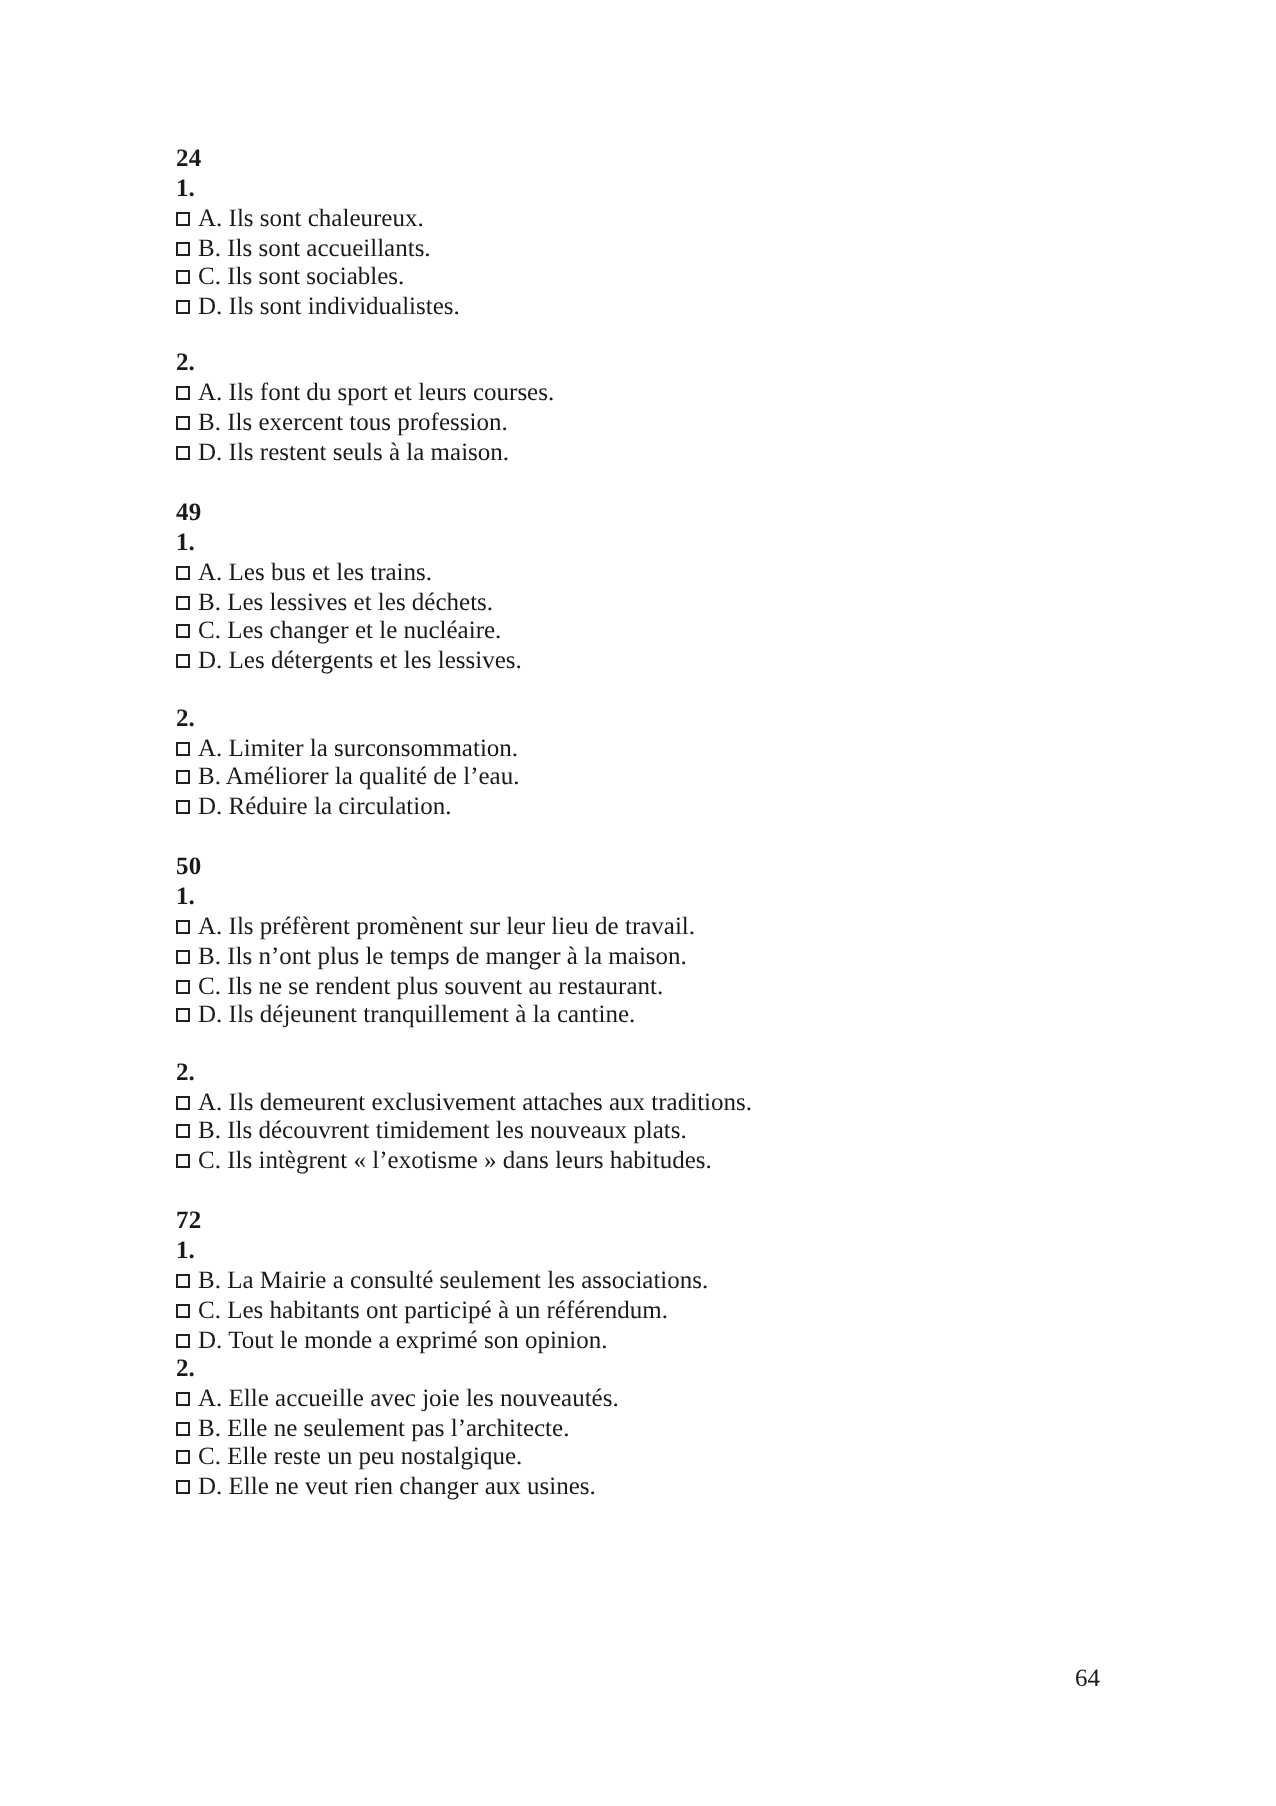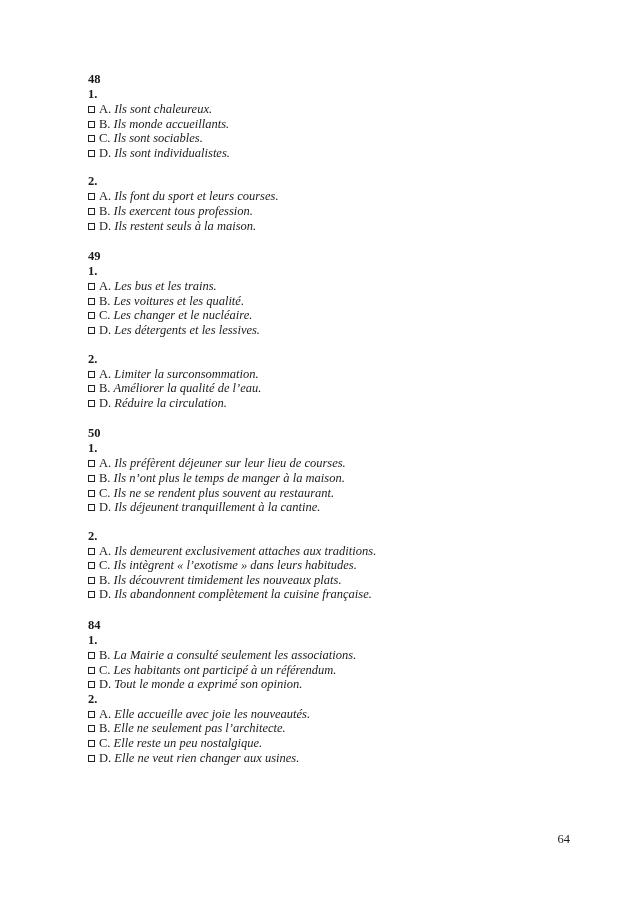--- a/index.html
+++ b/index.html
@@ -66,89 +66,86 @@
     background: #fff;
     vertical-align: 0px;
     margin-right: 4px;
     box-sizing: border-box;
   }
   .option-letter {
     display: inline;
   }
   .option-text {
     display: inline;
-    font-style: italic;
   }
   .footer {
     position: absolute;
     left: 0;
     top: 832px;
     width: 550px;
     text-align: right;
     font-size: 12.5px;
     line-height: 15px;
-    margin-left: 20px;
   }
 </style>
 </head>
 <body>
 
 <div class="page">
   <div class="content" id="content-root">
       <div class="section">
-        <div class="section-number">48</div>
+        <div class="section-number">24</div>
         <div class="question">
           <div class="question-number">1.</div>
           <div class="option"><span class="checkbox"></span><span class="option-letter">A.</span> <span class="option-text">Ils sont chaleureux.</span></div>
-          <div class="option"><span class="checkbox"></span><span class="option-letter">B.</span> <span class="option-text">Ils monde accueillants.</span></div>
+          <div class="option"><span class="checkbox"></span><span class="option-letter">B.</span> <span class="option-text">Ils sont accueillants.</span></div>
           <div class="option"><span class="checkbox"></span><span class="option-letter">C.</span> <span class="option-text">Ils sont sociables.</span></div>
           <div class="option"><span class="checkbox"></span><span class="option-letter">D.</span> <span class="option-text">Ils sont individualistes.</span></div>
         </div>
         <div class="question spaced">
           <div class="question-number">2.</div>
           <div class="option"><span class="checkbox"></span><span class="option-letter">A.</span> <span class="option-text">Ils font du sport et leurs courses.</span></div>
           <div class="option"><span class="checkbox"></span><span class="option-letter">B.</span> <span class="option-text">Ils exercent tous profession.</span></div>
           <div class="option"><span class="checkbox"></span><span class="option-letter">D.</span> <span class="option-text">Ils restent seuls à la maison.</span></div>
         </div>
       </div>
       <div class="section">
         <div class="section-number">49</div>
         <div class="question">
           <div class="question-number">1.</div>
           <div class="option"><span class="checkbox"></span><span class="option-letter">A.</span> <span class="option-text">Les bus et les trains.</span></div>
-          <div class="option"><span class="checkbox"></span><span class="option-letter">B.</span> <span class="option-text">Les voitures et les qualité.</span></div>
+          <div class="option"><span class="checkbox"></span><span class="option-letter">B.</span> <span class="option-text">Les lessives et les déchets.</span></div>
           <div class="option"><span class="checkbox"></span><span class="option-letter">C.</span> <span class="option-text">Les changer et le nucléaire.</span></div>
           <div class="option"><span class="checkbox"></span><span class="option-letter">D.</span> <span class="option-text">Les détergents et les lessives.</span></div>
         </div>
         <div class="question spaced">
           <div class="question-number">2.</div>
           <div class="option"><span class="checkbox"></span><span class="option-letter">A.</span> <span class="option-text">Limiter la surconsommation.</span></div>
           <div class="option"><span class="checkbox"></span><span class="option-letter">B.</span> <span class="option-text">Améliorer la qualité de l’eau.</span></div>
           <div class="option"><span class="checkbox"></span><span class="option-letter">D.</span> <span class="option-text">Réduire la circulation.</span></div>
         </div>
       </div>
       <div class="section">
         <div class="section-number">50</div>
         <div class="question">
           <div class="question-number">1.</div>
-          <div class="option"><span class="checkbox"></span><span class="option-letter">A.</span> <span class="option-text">Ils préfèrent déjeuner sur leur lieu de courses.</span></div>
+          <div class="option"><span class="checkbox"></span><span class="option-letter">A.</span> <span class="option-text">Ils préfèrent promènent sur leur lieu de travail.</span></div>
           <div class="option"><span class="checkbox"></span><span class="option-letter">B.</span> <span class="option-text">Ils n’ont plus le temps de manger à la maison.</span></div>
           <div class="option"><span class="checkbox"></span><span class="option-letter">C.</span> <span class="option-text">Ils ne se rendent plus souvent au restaurant.</span></div>
           <div class="option"><span class="checkbox"></span><span class="option-letter">D.</span> <span class="option-text">Ils déjeunent tranquillement à la cantine.</span></div>
         </div>
         <div class="question spaced">
           <div class="question-number">2.</div>
           <div class="option"><span class="checkbox"></span><span class="option-letter">A.</span> <span class="option-text">Ils demeurent exclusivement attaches aux traditions.</span></div>
+          <div class="option"><span class="checkbox"></span><span class="option-letter">B.</span> <span class="option-text">Ils découvrent timidement les nouveaux plats.</span></div>
           <div class="option"><span class="checkbox"></span><span class="option-letter">C.</span> <span class="option-text">Ils intègrent « l’exotisme » dans leurs habitudes.</span></div>
-          <div class="option"><span class="checkbox"></span><span class="option-letter">B.</span> <span class="option-text">Ils découvrent timidement les nouveaux plats.</span></div>
-          <div class="option"><span class="checkbox"></span><span class="option-letter">D.</span> <span class="option-text">Ils abandonnent complètement la cuisine française.</span></div>
         </div>
       </div>
       <div class="section">
-        <div class="section-number">84</div>
+        <div class="section-number">72</div>
         <div class="question">
           <div class="question-number">1.</div>
           <div class="option"><span class="checkbox"></span><span class="option-letter">B.</span> <span class="option-text">La Mairie a consulté seulement les associations.</span></div>
           <div class="option"><span class="checkbox"></span><span class="option-letter">C.</span> <span class="option-text">Les habitants ont participé à un référendum.</span></div>
           <div class="option"><span class="checkbox"></span><span class="option-letter">D.</span> <span class="option-text">Tout le monde a exprimé son opinion.</span></div>
         </div>
         <div class="question">
           <div class="question-number">2.</div>
           <div class="option"><span class="checkbox"></span><span class="option-letter">A.</span> <span class="option-text">Elle accueille avec joie les nouveautés.</span></div>
           <div class="option"><span class="checkbox"></span><span class="option-letter">B.</span> <span class="option-text">Elle ne seulement pas l’architecte.</span></div>

